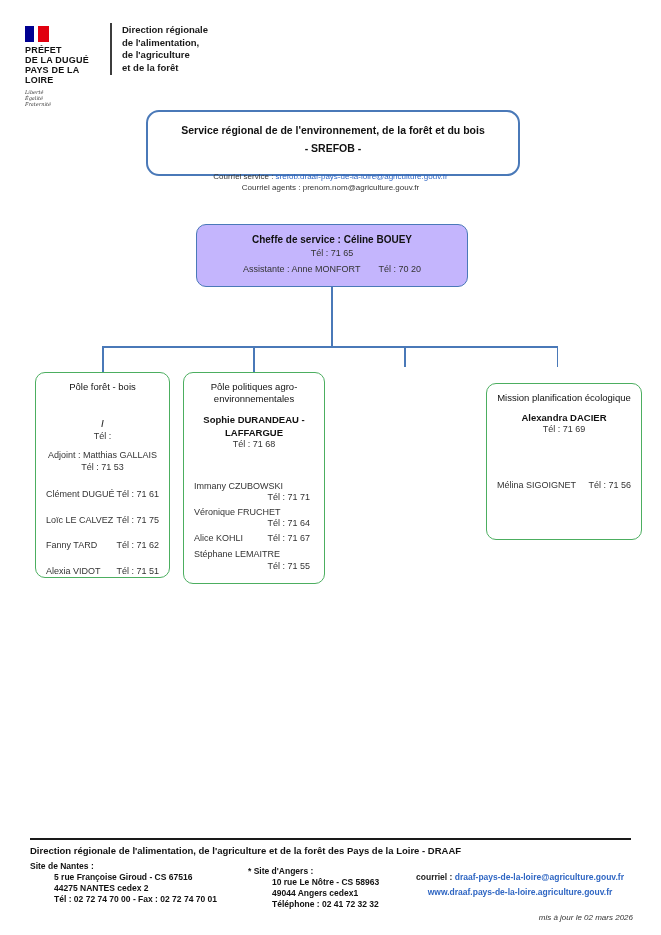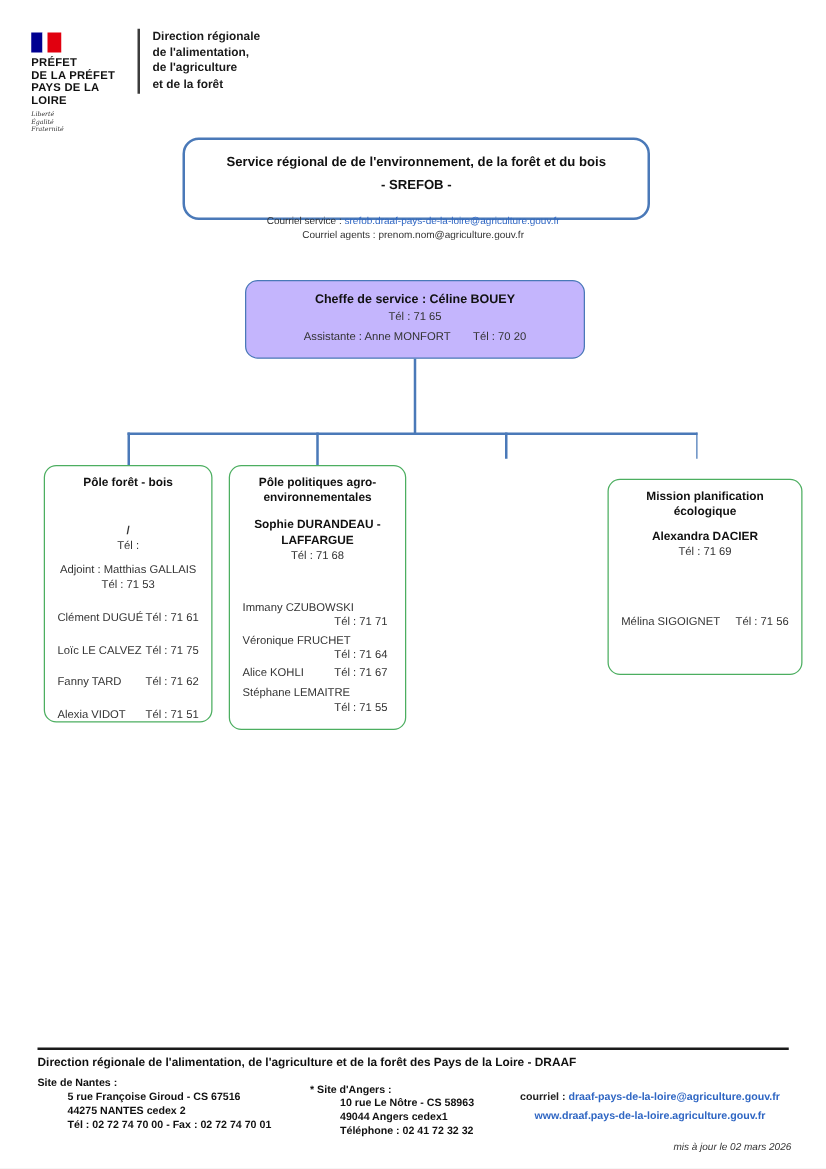--- a/index.html
+++ b/index.html
@@ -49,21 +49,21 @@
   .chief-box .asst { font-size:9px; margin-top:6px; color:#333; display:flex; justify-content:center; gap:18px; }
 
   
   .cline { position:absolute; background:#4a79b8; }
 
   
   .obox {
     position:absolute; border:1.5px solid #4cae60; border-radius:10px; background:#fff;
     font-size:9px; color:#333; padding:8px 8px; text-align:center; line-height:11.5px;
   }
-  .obox .btitle { font-weight:bold; font-size:9.5px; color:#111; line-height:12px; }
+  .obox .btitle { font-weight:normal; font-size:9.5px; color:#111; line-height:12px; }
   .bname { font-weight:bold; font-size:9.5px; color:#111; line-height:13px; }
   .rowflex { display:flex; justify-content:space-between; text-align:left; margin:0 2px 14px 2px; }
   .nmline { text-align:left; margin-left:2px; }
   .tline  { text-align:right; margin-right:6px; margin-bottom:3px; }
 
   
   .f-rule  { left:30px; top:838px; width:601px; height:1.5px; background:#1a1a1a; }
   .f-title { left:30px; top:845px; font-size:9.5px; font-weight:bold; color:#111; }
   .f-col { font-size:8.5px; font-weight:bold; color:#111; line-height:11px; }
   .f-col .indent { margin-left:24px; }
@@ -77,21 +77,21 @@
 
 <div class="page">
 
   <div class="abs gov-logo">
     <div class="flag">
       <div class="b"></div>
         <div class="w"></div>
         <div class="r"></div>
     </div>
     <div class="prefet-line">PRÉFET</div>
-    <div class="prefet-line">DE LA PRÉFET</div>
+    <div class="prefet-line">DE LA DUGUÉ</div>
     <div class="prefet-line">PAYS DE LA LOIRE</div>
     <div class="motto">
       <div>Liberté</div>
       <div>Égalité</div>
       <div>Fraternité</div>
     </div>
   </div>
   <div class="abs hdr-divider"></div>
   <div class="abs direction">
     <div>Direction régionale</div>

